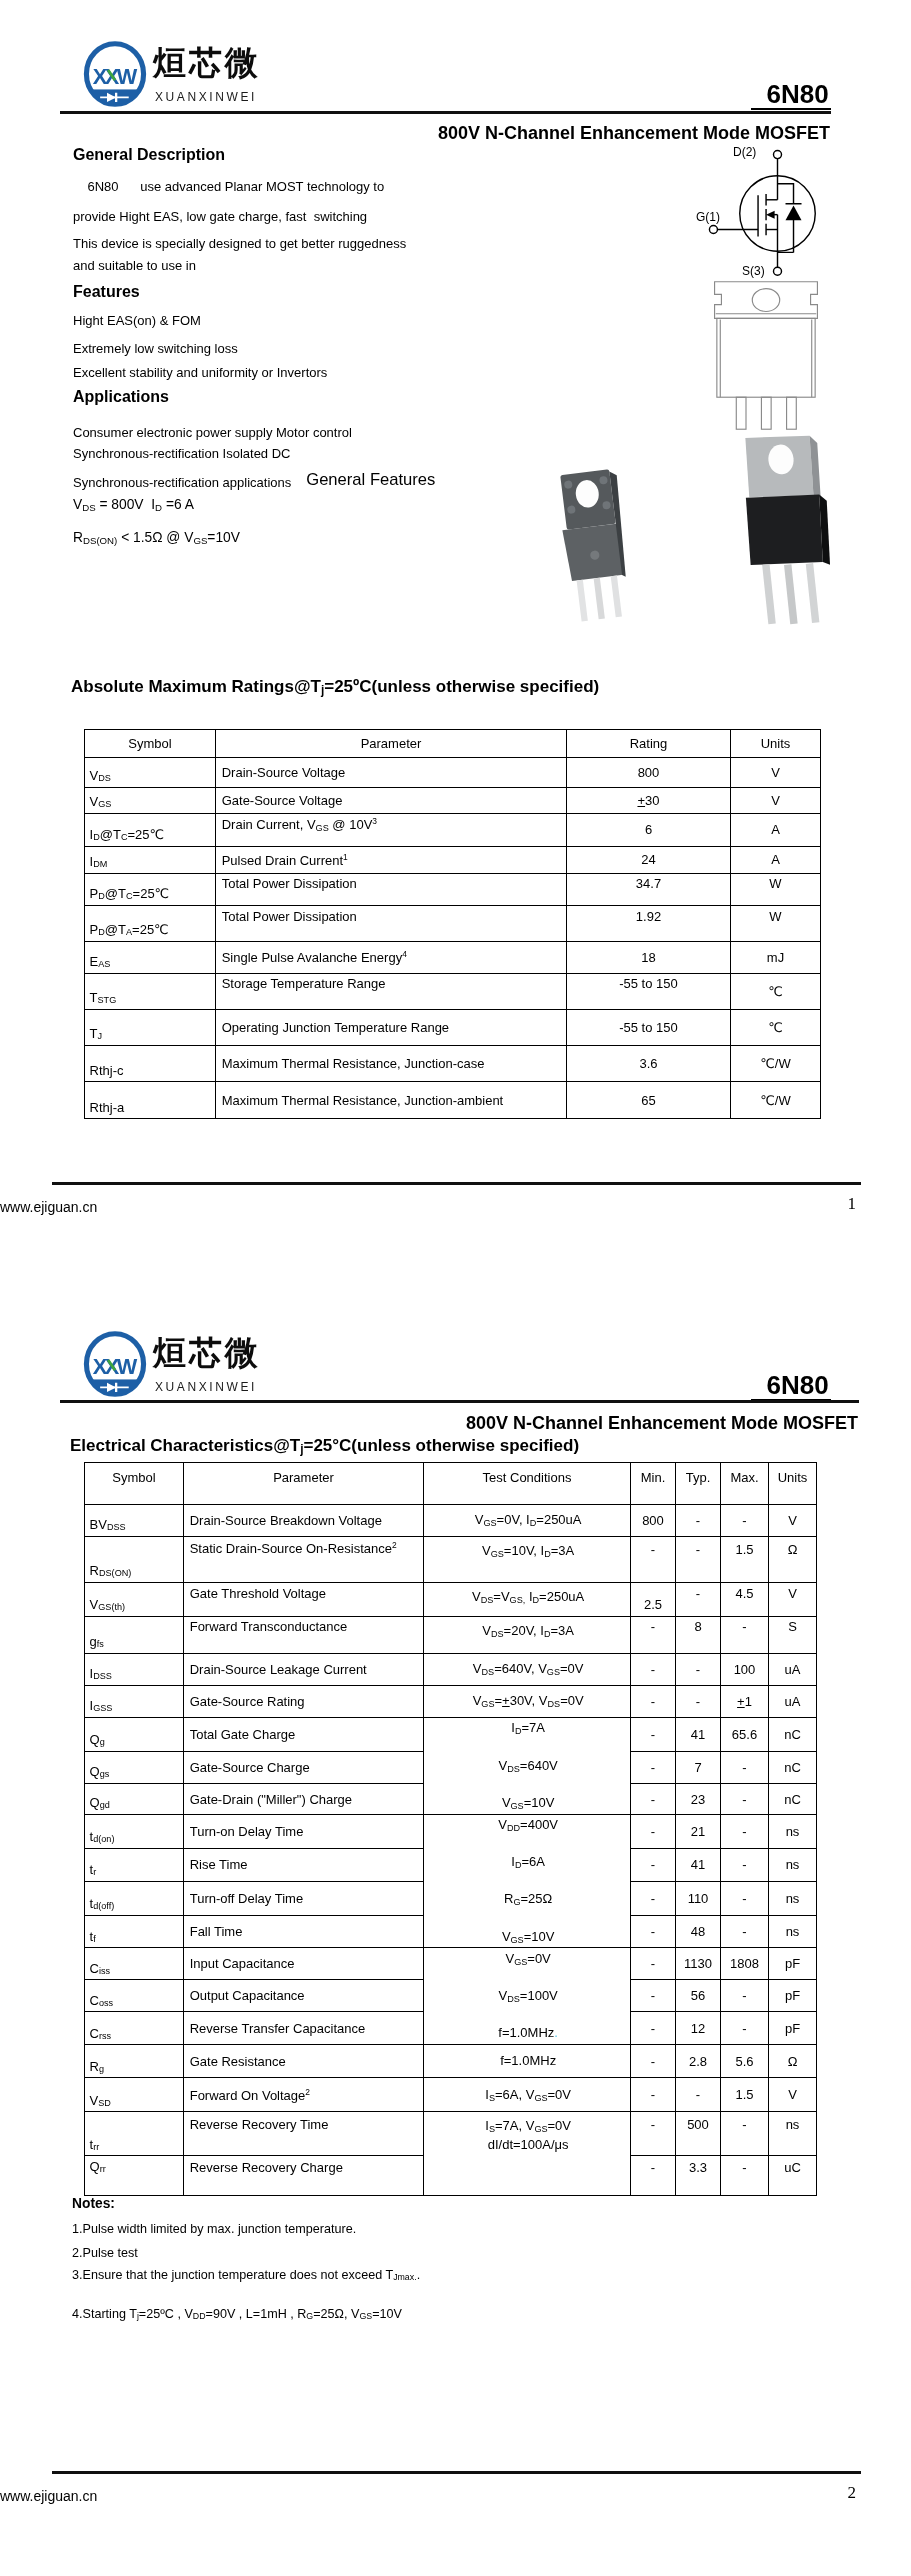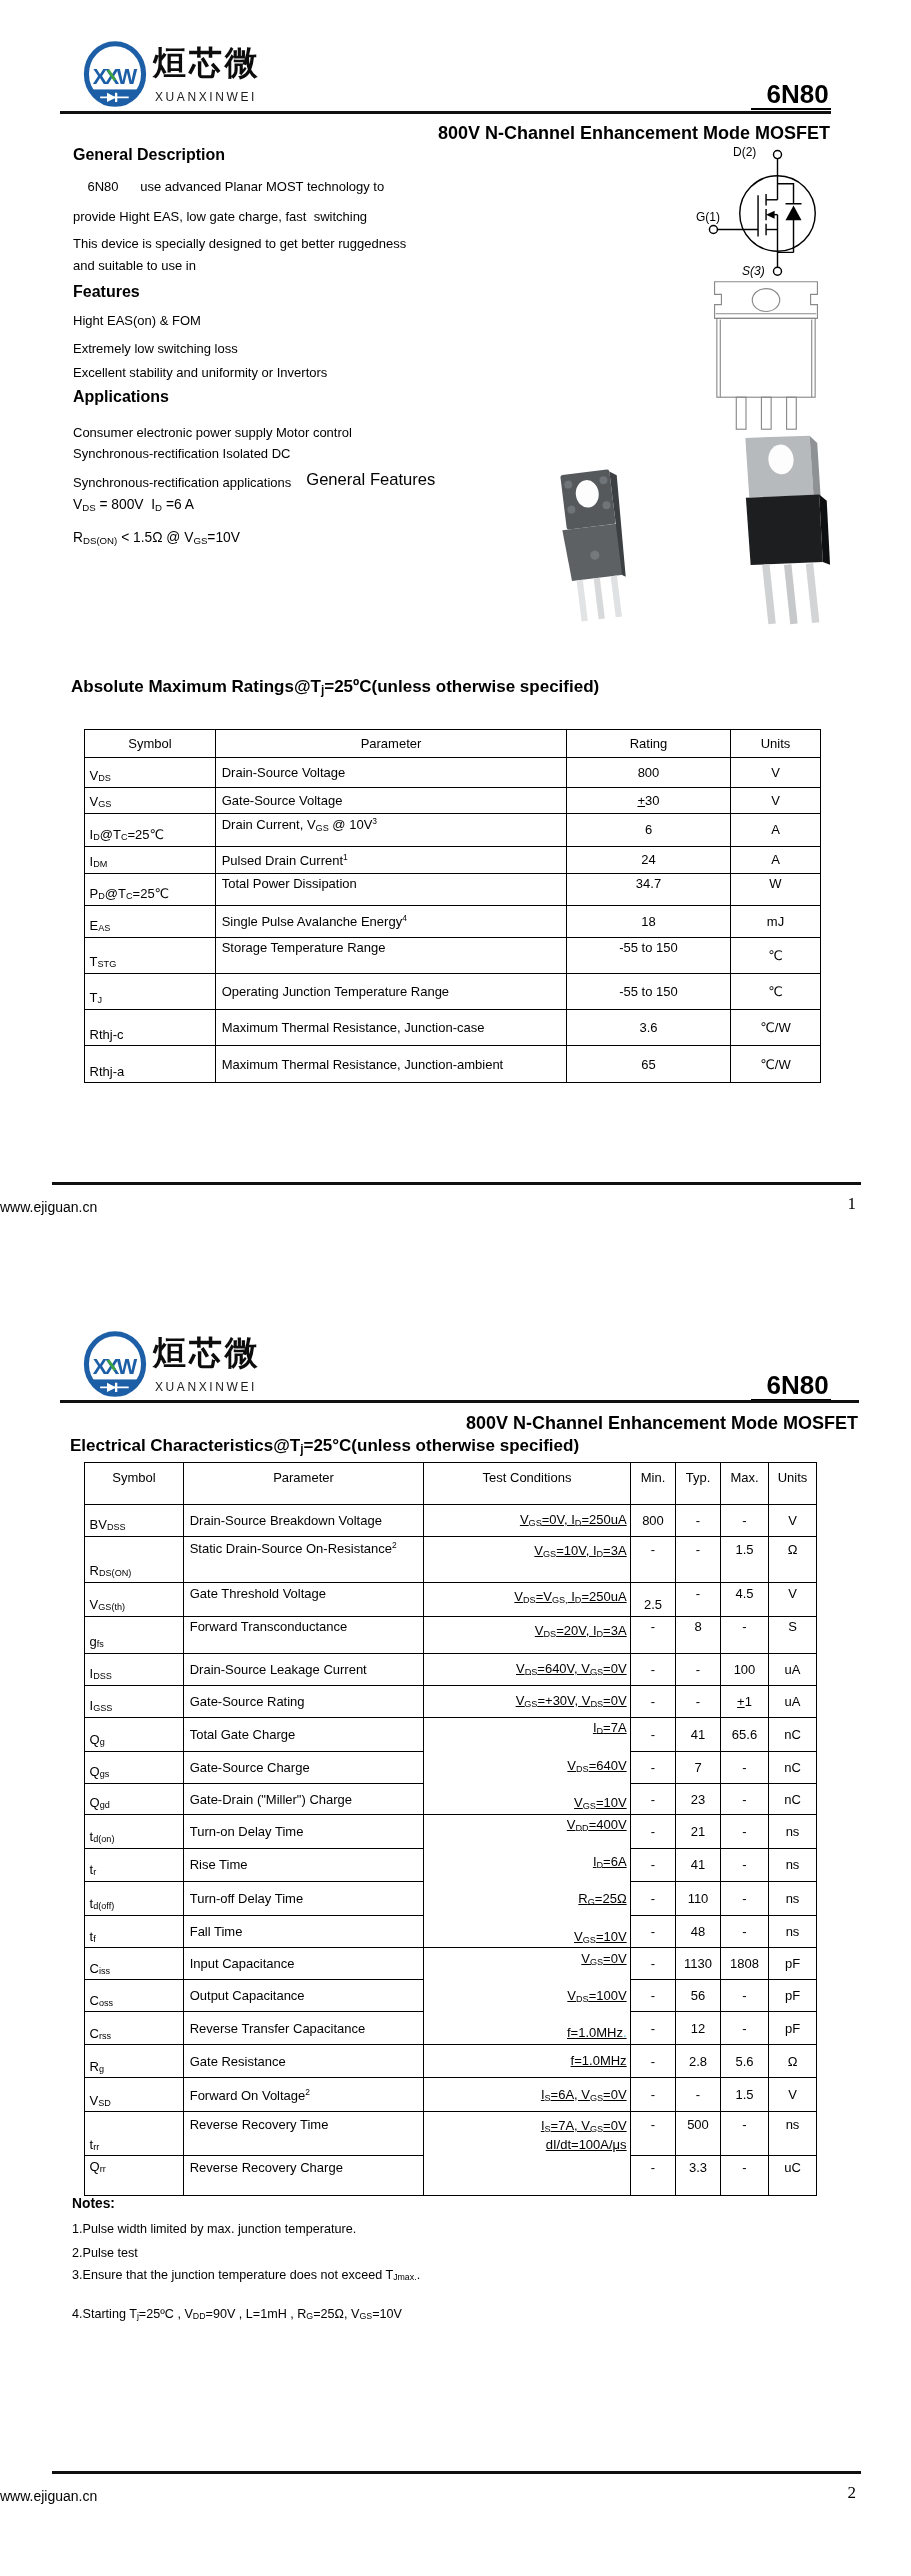--- a/index.html
+++ b/index.html
@@ -25,21 +25,21 @@
   .txt{font-size:13px;white-space:pre;}
   .gf{font-size:13.8px;white-space:pre;}
   .inline-h{font-size:16.6px;font-weight:normal;margin-left:15px;position:relative;top:-2.3px;}
   
   table{border-collapse:collapse;table-layout:fixed;border:1.7px solid #000;background:#fff;}
   td,th{border:1.1px solid #000;border-top-width:1.7px;border-bottom-width:1.7px;font-size:13px;font-weight:normal;overflow:hidden;}
   th{text-align:center;vertical-align:middle;}
   td.sym{text-align:left;vertical-align:bottom;padding:1.1px 3.4px 3.4px 4.6px;}
   td.par{text-align:left;vertical-align:middle;padding:1.1px 3.4px 1.1px 5.7px;}
   td.num{text-align:center;vertical-align:middle;}
-  td.cond{text-align:right;vertical-align:middle;padding:1.1px 3.4px 1.1px 5.7px;line-height:1.42;text-decoration:underline;}
+  td.cond{text-align:center;vertical-align:middle;padding:1.1px 3.4px 1.1px 5.7px;line-height:1.42;}
   td.vtop{vertical-align:top;padding-top:4.6px;}
   .t2 th{vertical-align:top;padding-top:6.9px;}
   
   .f-url{font-size:14px;width:100%;}
   .f-num{font-family:"Liberation Serif","DejaVu Serif",serif;font-size:17px;}
   
   .lineart{stroke:#000;fill:none;stroke-width:2.5;}
 </style>
 </head>
 <body>
@@ -104,21 +104,21 @@
       <line x1="150" y1="150" x2="150" y2="170" class="lineart" stroke-width="4"></line>
       <line x1="150" y1="108" x2="170" y2="108" class="lineart"></line>
       <line x1="150" y1="160" x2="170" y2="160" class="lineart"></line>
       <line x1="164" y1="134" x2="170" y2="134" class="lineart"></line>
       <polygon points="150,134 165,127 165,141" fill="#000"></polygon>
       <path d="M170,80 H198 V115 M184,115 H212 M198,143 V200 M198,200 H170" class="lineart"></path>
       <polygon points="184,144 212,144 198,118" fill="#000"></polygon>
     </svg>
     <span class="abs" style="left:53px;top:6.9px;font-size:12px;">D(2)</span>
     <span class="abs" style="left:16px;top:72px;font-size:12px;">G(1)</span>
-    <span class="abs" style="left:62px;top:126px;font-size:12px;font-style:italic;">S(3)</span>
+    <span class="abs" style="left:62px;top:126px;font-size:12px;">S(3)</span>
   </div>
 
   <svg class="abs" style="left:710px;top:279px;" width="112" height="153" viewBox="0 0 196 266">
     <g stroke="#8a8a8a" stroke-width="2" fill="none">
       <polygon points="8,4 188,4 188,26 176,26 176,44 188,44 188,68 8,68 8,44 20,44 20,26 8,26"></polygon>
       <ellipse cx="98" cy="36" rx="24" ry="20"></ellipse>
       <line x1="10" y1="60" x2="186" y2="60"></line>
       <rect x="12" y="68" width="172" height="138"></rect>
       <line x1="18" y1="70" x2="18" y2="206"></line>
       <line x1="178" y1="70" x2="178" y2="206"></line>
@@ -196,20 +196,26 @@
           <td class="sym">I<sub>DM</sub></td>
           <td class="par">Pulsed Drain Current<sup>1</sup></td>
           <td class="num">24</td>
           <td class="num">A</td>
         </tr>
     <tr style="height:32px;">
           <td class="sym">P<sub>D</sub>@T<sub>C</sub>=25℃</td>
           <td class="par" style="vertical-align:top;padding-top:2.3px;">Total Power Dissipation</td>
           <td class="num" style="vertical-align:top;padding-top:2.3px;">34.7</td>
           <td class="num" style="vertical-align:top;padding-top:2.3px;">W</td>
+        </tr>
+    <tr style="height:36px;">
+          <td class="sym">P<sub>D</sub>@T<sub>A</sub>=25℃</td>
+          <td class="par" style="vertical-align:top;padding-top:3.4px;">Total Power Dissipation</td>
+          <td class="num" style="vertical-align:top;padding-top:3.4px;">1.92</td>
+          <td class="num" style="vertical-align:top;padding-top:3.4px;">W</td>
         </tr>
     <tr style="height:32px;">
           <td class="sym">E<sub>AS</sub></td>
           <td class="par">Single Pulse Avalanche Energy<sup>4</sup></td>
           <td class="num">18</td>
           <td class="num">mJ</td>
         </tr>
     <tr style="height:36px;">
           <td class="sym">T<sub>STG</sub></td>
           <td class="par" style="vertical-align:top;padding-top:2.3px;">Storage Temperature Range</td>

